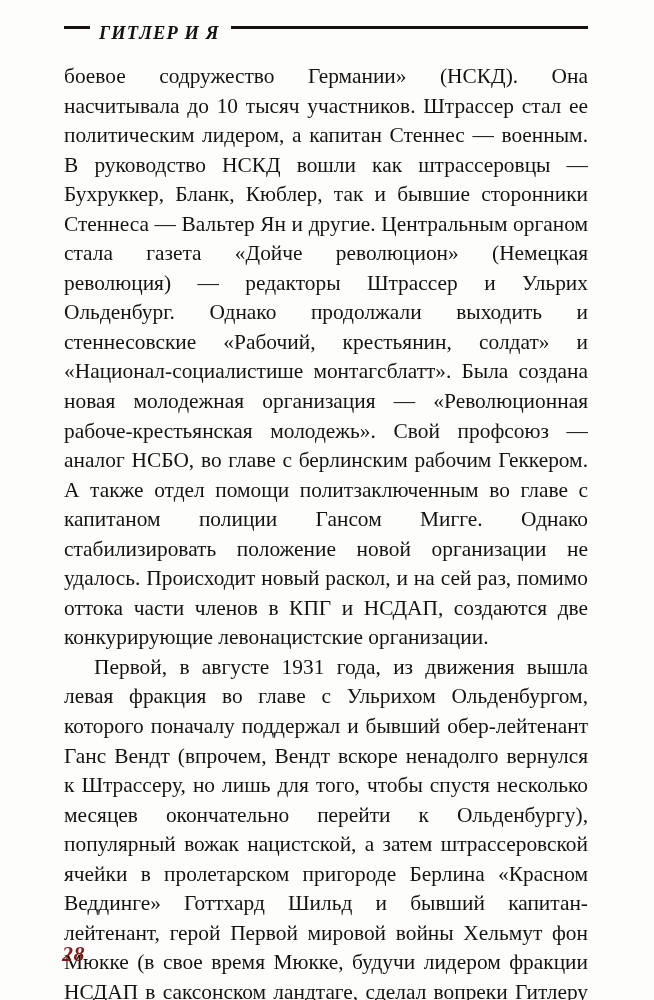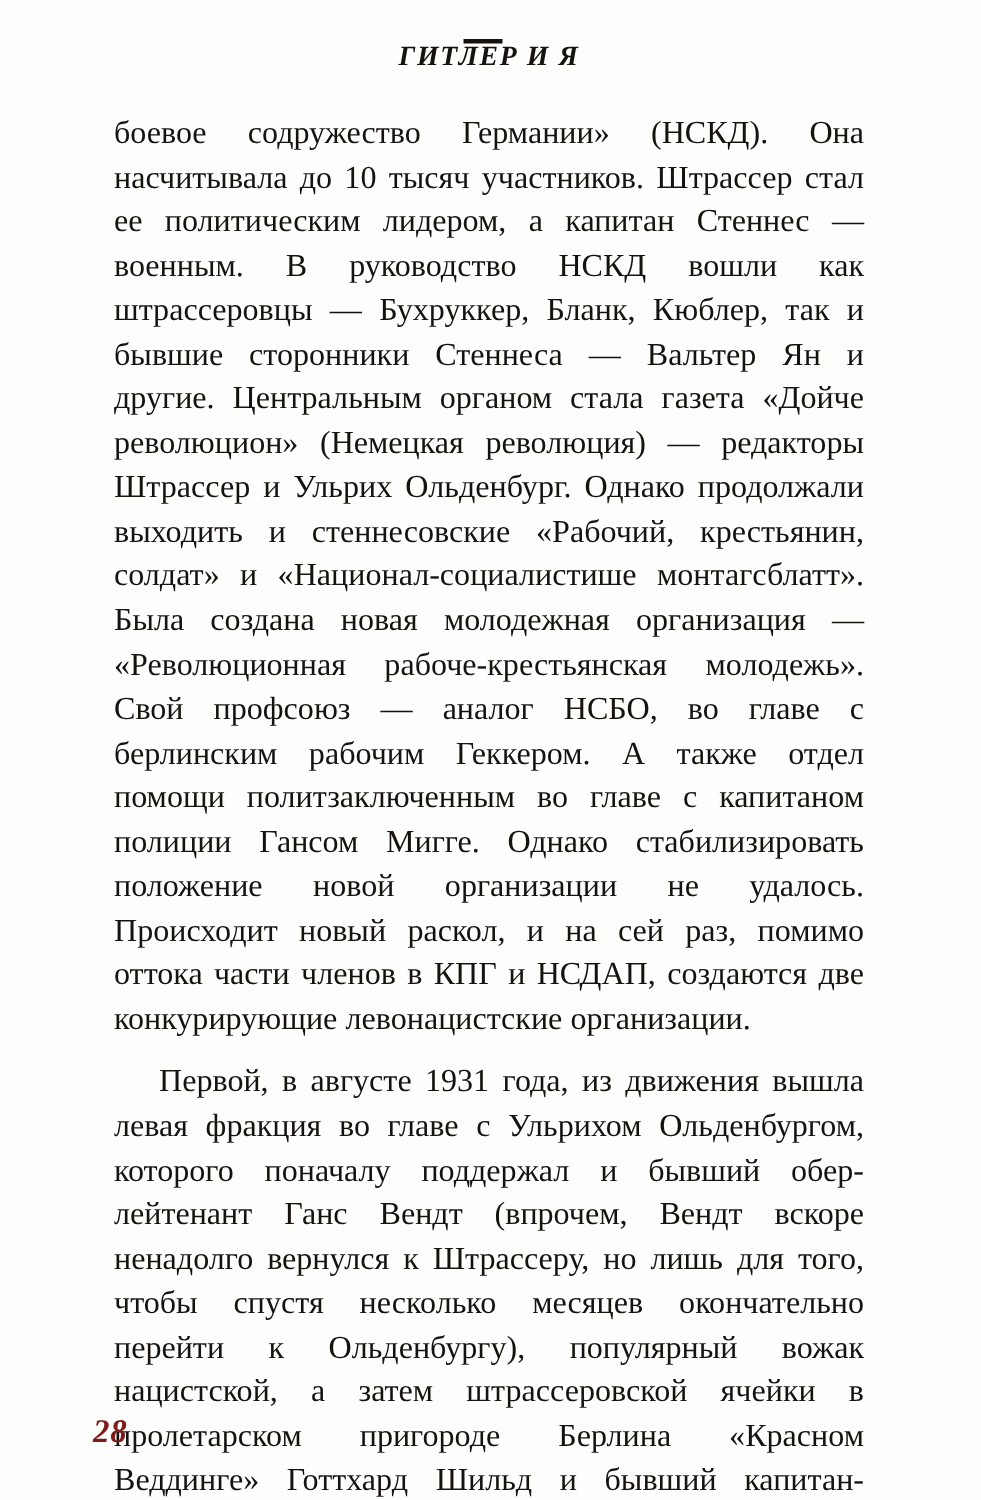--- a/index.html
+++ b/index.html
@@ -18,23 +18,21 @@
   }
 
   
   .running-head {
     position: absolute;
     left: 64px;
     top: 24px;
     width: 524px;
     height: 26px;
     display: flex;
-    align-items: center;
     gap: 0px;
-    flex-direction: column;
   }
   .rule-left {
     flex: 0 0 auto;
     width: 26px;
     height: 3px;
     background: #16130f;
     margin-right: 9px;
     margin-top: 2px;
   }
   .head-title {
@@ -57,21 +55,21 @@
   }
 
   
   .text-block {
     position: absolute;
     left: 64px;
     top: 62px;
     width: 524px;
   }
   .para {
-    margin: 12px;
+    margin: 0;
     font-size: 21.4px;
     line-height: 29.55px;
     text-align: justify;
     text-indent: 30px;
     hyphens: manual;
     word-spacing: 0.1px;
   }
   .para.first {
     text-indent: 0;
   }

